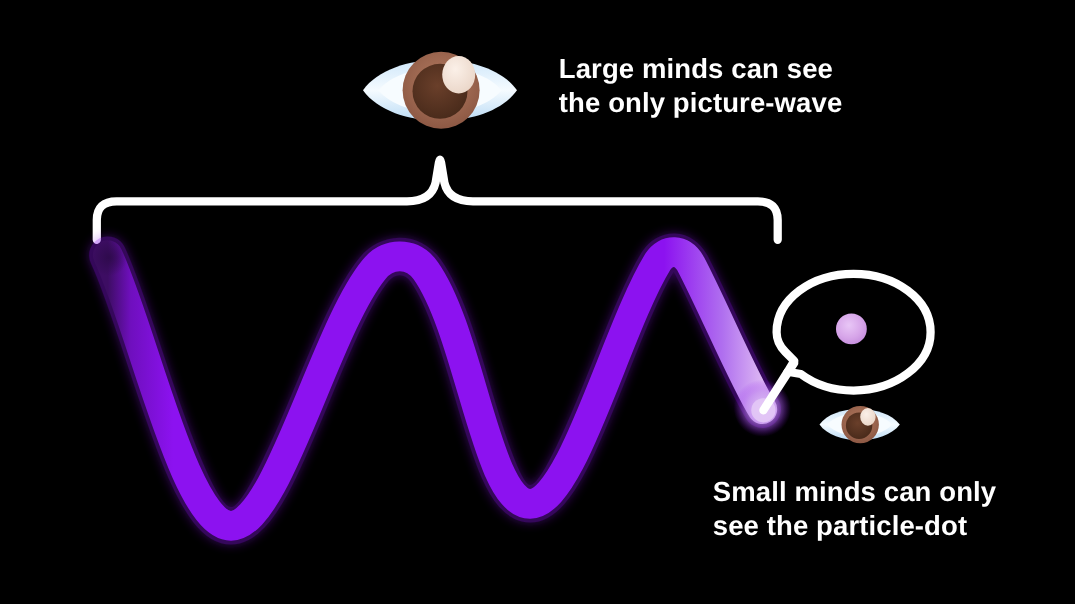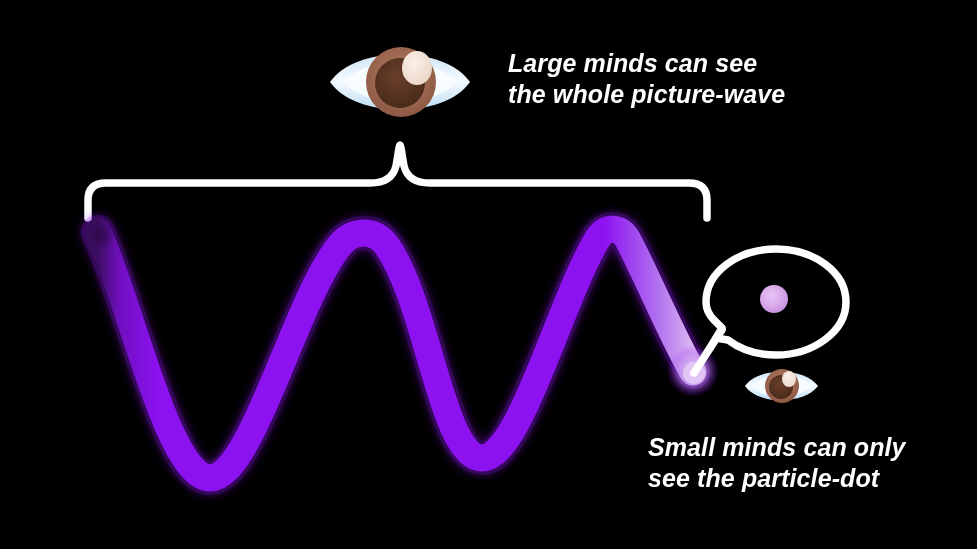--- a/index.html
+++ b/index.html
@@ -8,21 +8,20 @@
     padding: 0;
     background: #000000;
   }
   #stage {
     position: relative;
     width: 977px;
     height: 549px;
     background: #000000;
     overflow: hidden;
     font-family: "Liberation Sans", sans-serif;
-    font-style: italic;
   }
   .svg-layer {
     position: absolute;
     left: 0;
     top: 0;
     width: 977px;
     height: 549px;
   }
   .caption {
     position: absolute;
@@ -179,21 +178,21 @@
       <path d="M 745 386 C 758 367, 804 367, 818 386 C 804 405, 758 405, 745 386 Z" fill="url(#scleraGradL)"></path>
       <path d="M 752 386 C 764 372, 799 372, 811 386 C 799 400, 764 400, 752 386 Z" fill="#f7fcff"></path>
       <circle cx="782" cy="386" r="17" fill="url(#irisGradL)"></circle>
       <circle cx="781" cy="387" r="12" fill="url(#pupilGradL)"></circle>
       <ellipse cx="789" cy="379" rx="7" ry="8" fill="url(#hlGradL)"></ellipse>
     </g>
   </svg>
 
   <div class="caption" id="caption-large">
     <span class="cap-line">Large minds can see</span>
-    <span class="cap-line">the whole picture-wave</span>
+    <span class="cap-line">the only picture-wave</span>
   </div>
 
   <div class="caption" id="caption-small">
     <span class="cap-line">Small minds can only</span>
     <span class="cap-line">see the particle-dot</span>
   </div>
 
 </div>
 
 </body></html>

